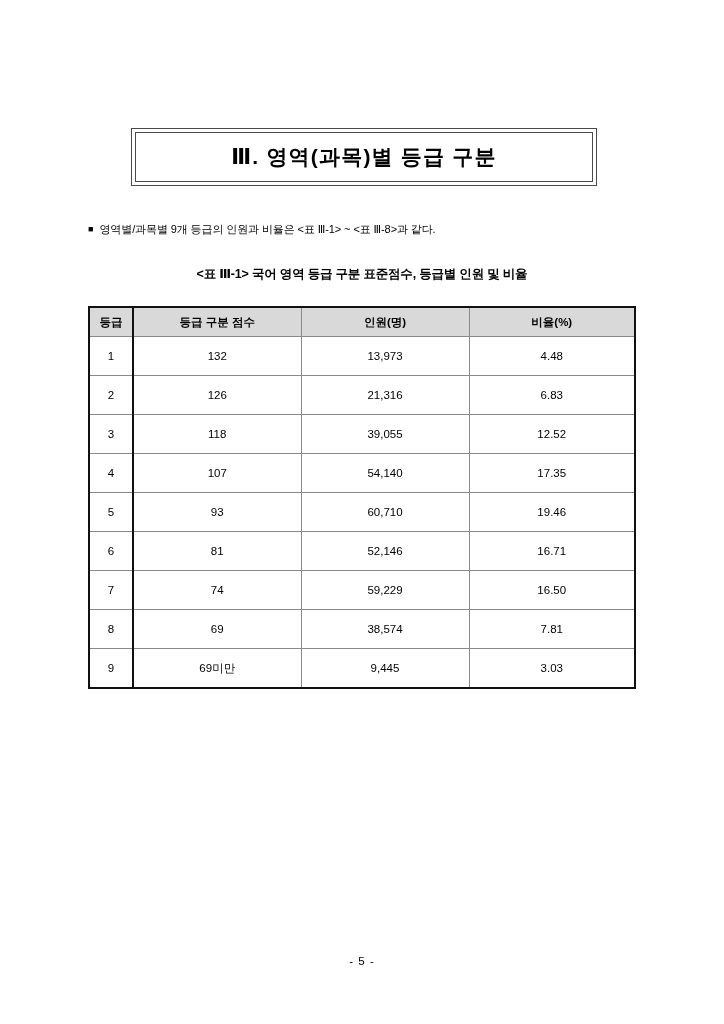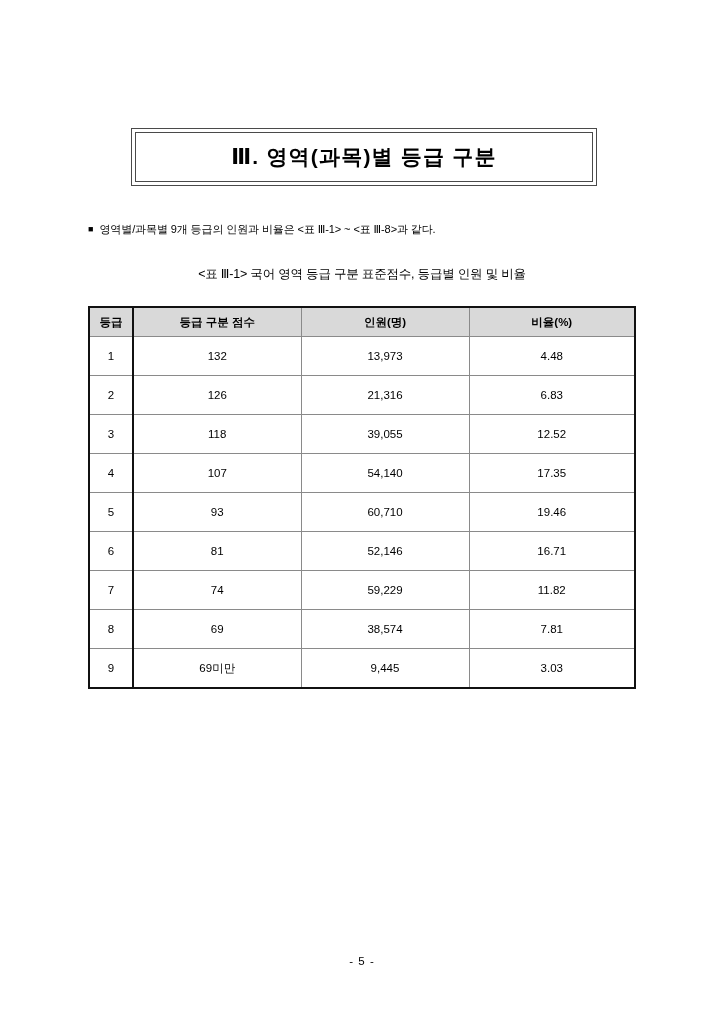--- a/index.html
+++ b/index.html
@@ -77,21 +77,21 @@
   }
 
   
   .table-caption {
     position: absolute;
     left: 0;
     top: 266px;
     width: 724px;
     text-align: center;
     font-size: 12.5px;
-    font-weight: normal;
+    font-weight: bold;
     letter-spacing: -0.2px;
   }
 
   
   .table-wrap {
     position: absolute;
     left: 88px;
     top: 294px;
     width: 546px;
   }
@@ -229,21 +229,21 @@
         <tr>
           <td class="sep">6</td>
           <td>81</td>
           <td>52,146</td>
           <td>16.71</td>
         </tr>
         <tr>
           <td class="sep">7</td>
           <td>74</td>
           <td>59,229</td>
-          <td>11.82</td>
+          <td>16.50</td>
         </tr>
         <tr>
           <td class="sep">8</td>
           <td>69</td>
           <td>38,574</td>
           <td>7.81</td>
         </tr>
         <tr>
           <td class="sep">9</td>
           <td>69미만</td>

